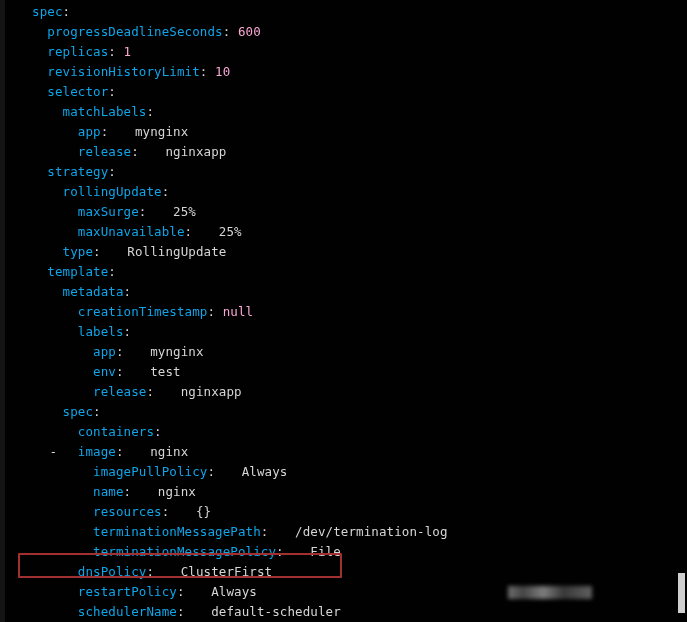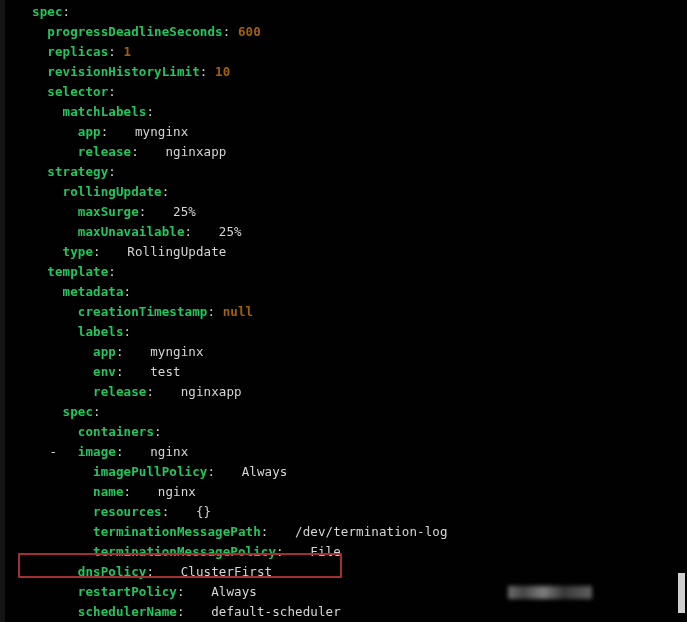--- a/index.html
+++ b/index.html
@@ -36,24 +36,24 @@
     font-size: 12.5px;
     line-height: 20px;
     letter-spacing: 0.1px;
     color: #d6d6d6;
   }
   .ln {
     display: block;
     height: 20px;
     white-space: pre;
   }
-  .k   { color: #22c55e; font-weight: bold; padding-left: 13px; }   
+  .k   { color: #0ea5e9; font-weight: normal; padding-left: 13px; }   
   .p   { color: #d6d6d6; }                      
   .s   { color: #d6d6d6; margin-left: 19px; }                      
-  .n   { color: #a16207; font-weight: bold; }   
+  .n   { color: #f9a8d4; font-weight: normal; }   
   .d   { color: #d6d6d6; }                      
 
   
   #highlight-box {
     position: absolute;
     left: 18px;
     top: 553px;
     width: 324px;
     height: 25px;
     border: 2px solid #a23030;

